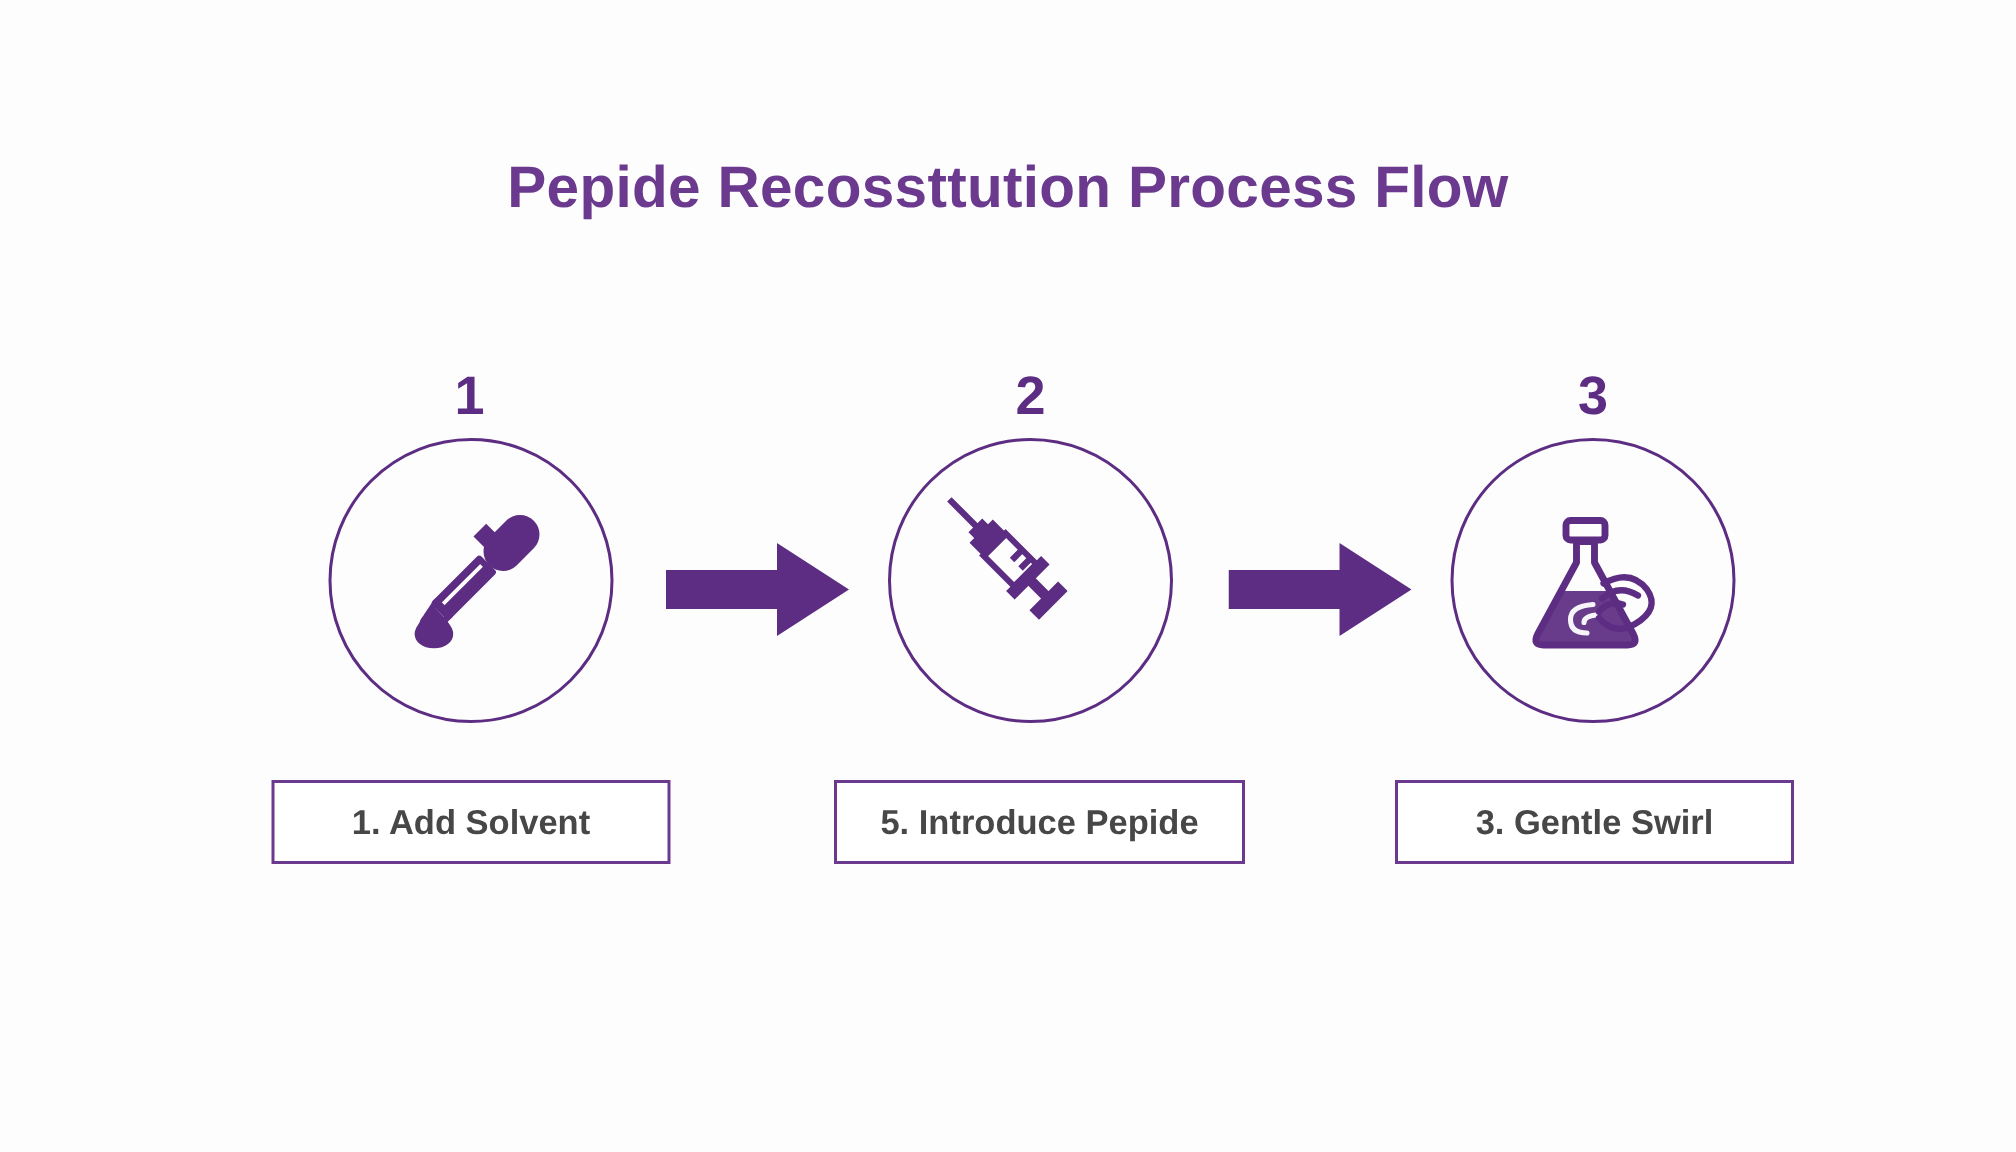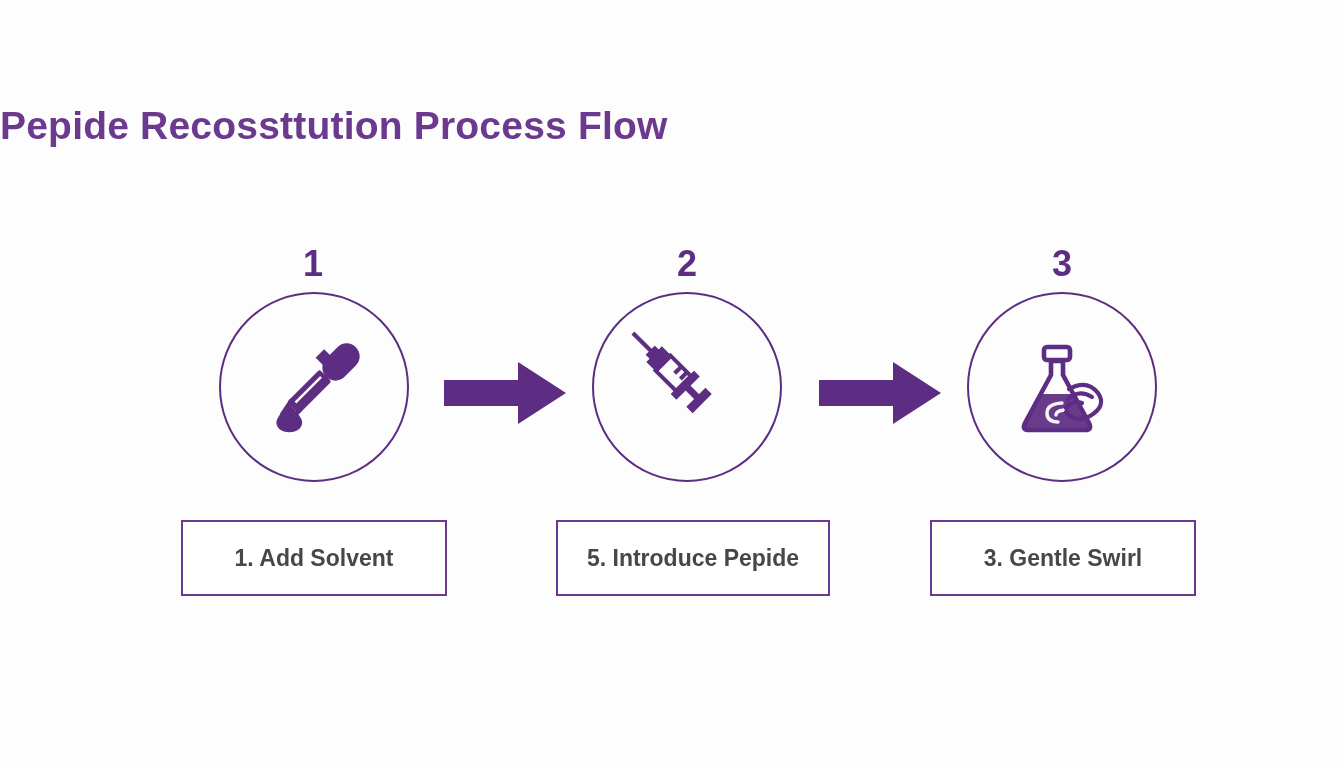--- a/index.html
+++ b/index.html
@@ -22,20 +22,21 @@
     height: 768px;
     background: #fdfdfd;
   }
 
   
   #title {
     position: absolute;
     top: 102px;
     left: 0;
     width: 1344px;
+    text-align: center;
     font-size: 39px;
     font-weight: bold;
     color: #6b3a8f;
     letter-spacing: 0.2px;
     line-height: 48px;
     white-space: nowrap;
   }
 
   .step-number {
     position: absolute;
@@ -62,21 +63,21 @@
     position: absolute;
     top: 50%;
     left: 50%;
     transform: translate(-50%, -50%);
     width: 112px;
     height: 112px;
   }
 
   .step-label {
     position: absolute;
-    height: 76px;
+    height: 56px;
     top: 520px;
     border: 2px solid #6b3a8f;
     background: #ffffff;
     display: flex;
     align-items: center;
     justify-content: center;
   }
 
   .step-label-text {
     font-size: 23px;

